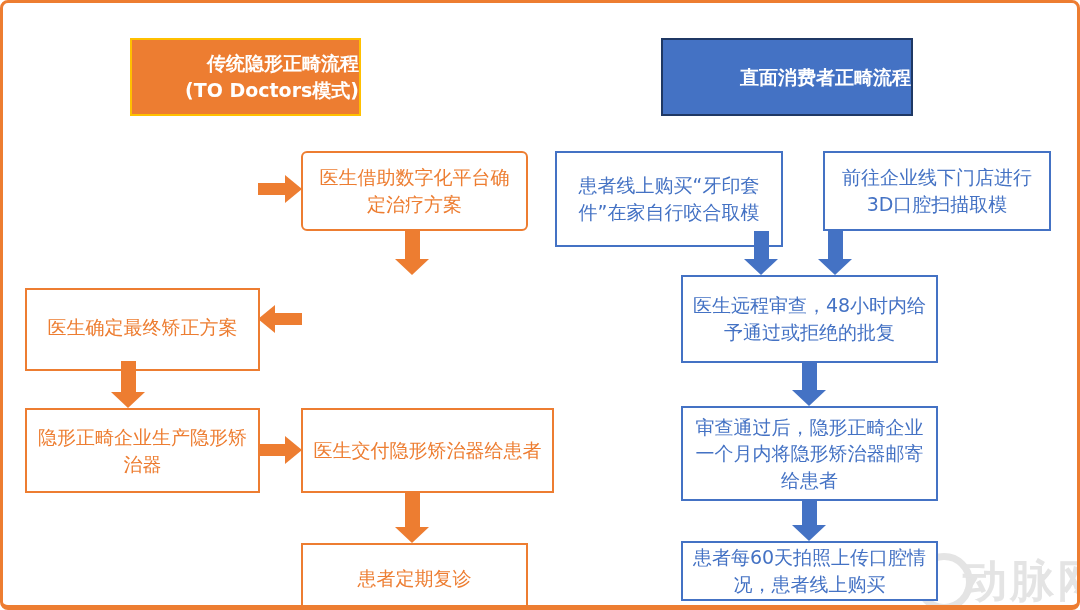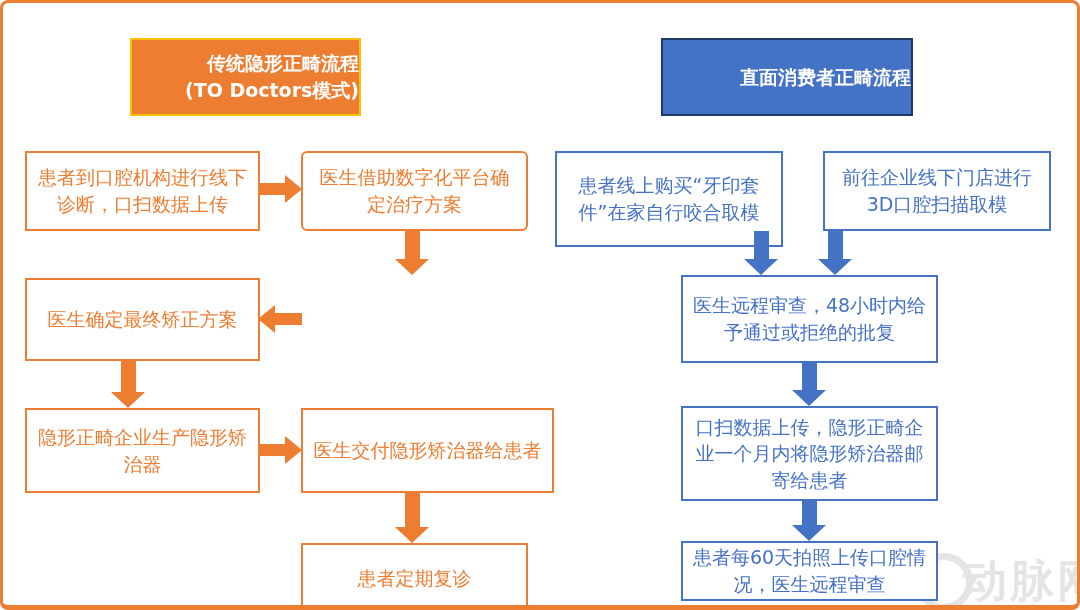--- a/index.html
+++ b/index.html
@@ -49,23 +49,20 @@
 <div class="canvas">
 
   <div class="watermark-logo"></div>
   <div class="watermark-text">动脉网</div>
 
   <div class="hdr orange-hdr" style="left:127px; top:35px; width:231px; height:78px;">
     <span>传统隐形正畸流程</span>
     <span>(TO Doctors模式)</span>
   </div>
 
-  <div class="box orange" style="left:22px; top:148px; width:235px; height:80px;">
-    <span>患者到口腔机构进行线下诊断，口扫数据上传</span>
-  </div>
 
   <div class="arr h orange" style="left:255px; top:172px; width:44px; height:28px;">
     <div class="shaft-h"></div>
       <div class="head-right"></div>
   </div>
 
   <div class="box orange" style="left:298px; top:148px; width:227px; height:80px;border-radius:6px;">
     <span>医生借助数字化平台确定治疗方案</span>
   </div>
 
@@ -73,21 +70,21 @@
     <div class="shaft-v"></div>
       <div class="head-down"></div>
   </div>
 
 
   <div class="arr h orange" style="left:255px; top:302px; width:44px; height:28px;">
     <div class="head-left"></div>
       <div class="shaft-h"></div>
   </div>
 
-  <div class="box orange" style="left:22px; top:275px; width:235px; height:83px;">
+  <div class="box orange" style="left:22px; top:285px; width:235px; height:83px;font-family:Liberation Mono, monospace;">
     <span>医生确定最终矫正方案</span>
   </div>
 
   <div class="arr v orange" style="left:108px; top:358px; width:34px; height:47px;">
     <div class="shaft-v"></div>
       <div class="head-down"></div>
   </div>
 
   <div class="box orange" style="left:22px; top:405px; width:235px; height:85px;">
     <span>隐形正畸企业生产隐形矫治器</span>
@@ -135,25 +132,25 @@
   <div class="box blue" style="left:678px; top:272px; width:257px; height:88px;">
     <span>医生远程审查，48小时内给予通过或拒绝的批复</span>
   </div>
 
   <div class="arr v blue" style="left:789px; top:360px; width:34px; height:43px;">
     <div class="shaft-v"></div>
       <div class="head-down"></div>
   </div>
 
   <div class="box blue" style="left:678px; top:403px; width:257px; height:95px;">
-    <span>口扫数据上传，隐形正畸企业一个月内将隐形矫治器邮寄给患者</span>
+    <span>审查通过后，隐形正畸企业一个月内将隐形矫治器邮寄给患者</span>
   </div>
 
   <div class="arr v blue" style="left:789px; top:498px; width:34px; height:40px;">
     <div class="shaft-v"></div>
       <div class="head-down"></div>
   </div>
 
   <div class="box blue" style="left:678px; top:538px; width:257px; height:60px;">
-    <span>患者每60天拍照上传口腔情况，医生远程审查</span>
+    <span>患者每60天拍照上传口腔情况，患者线上购买</span>
   </div>
 
 </div>
 
 </body></html>

